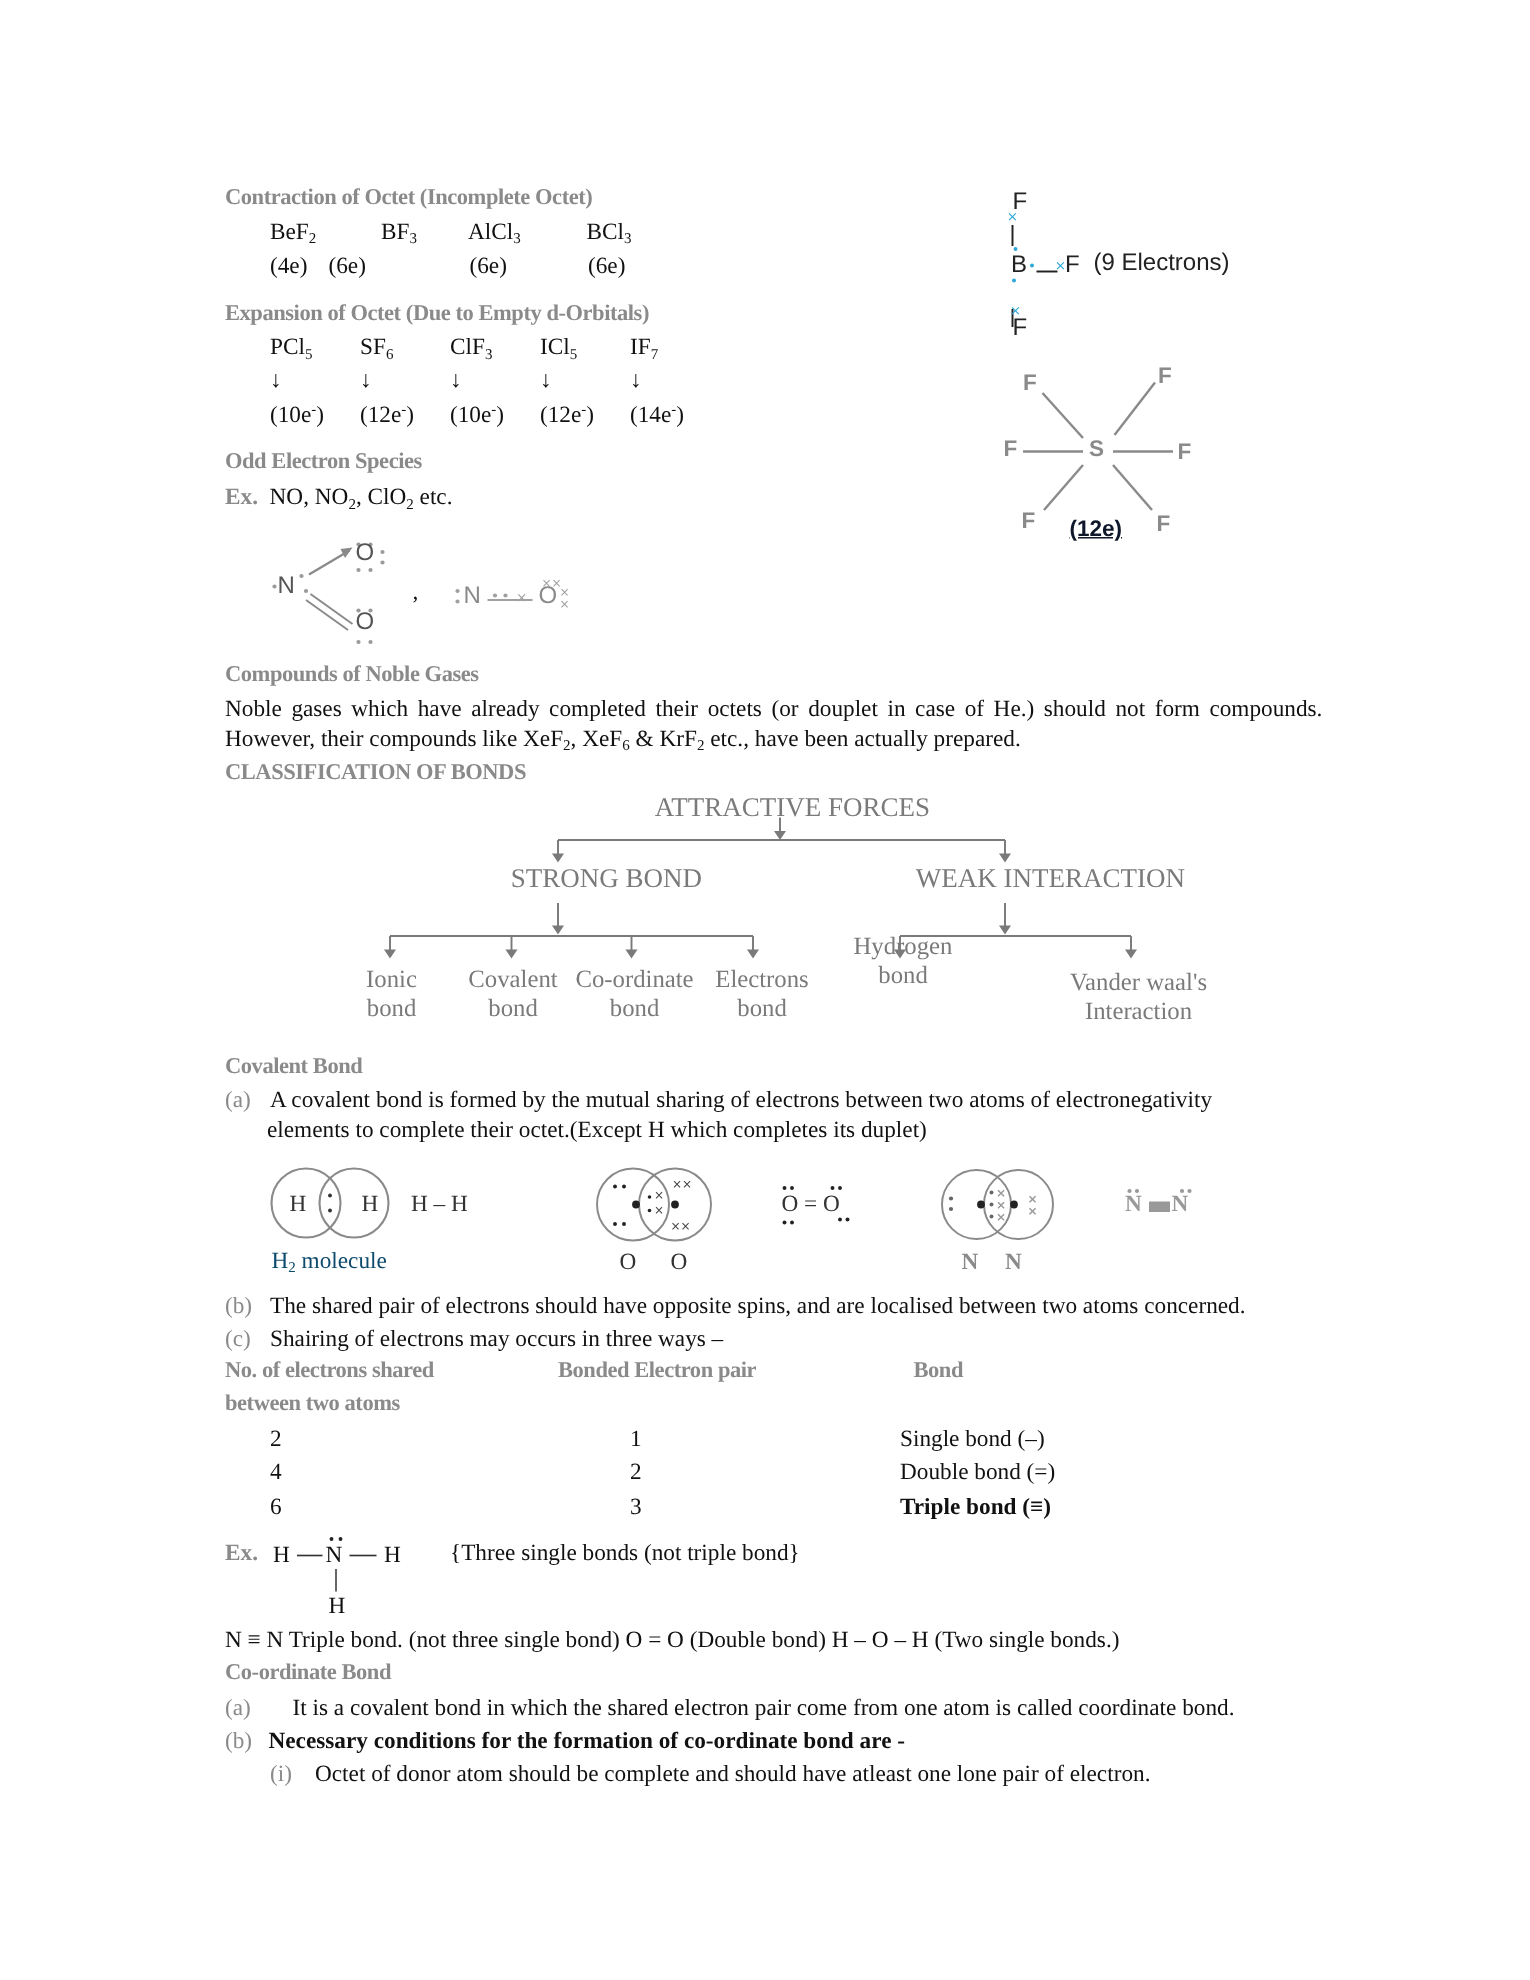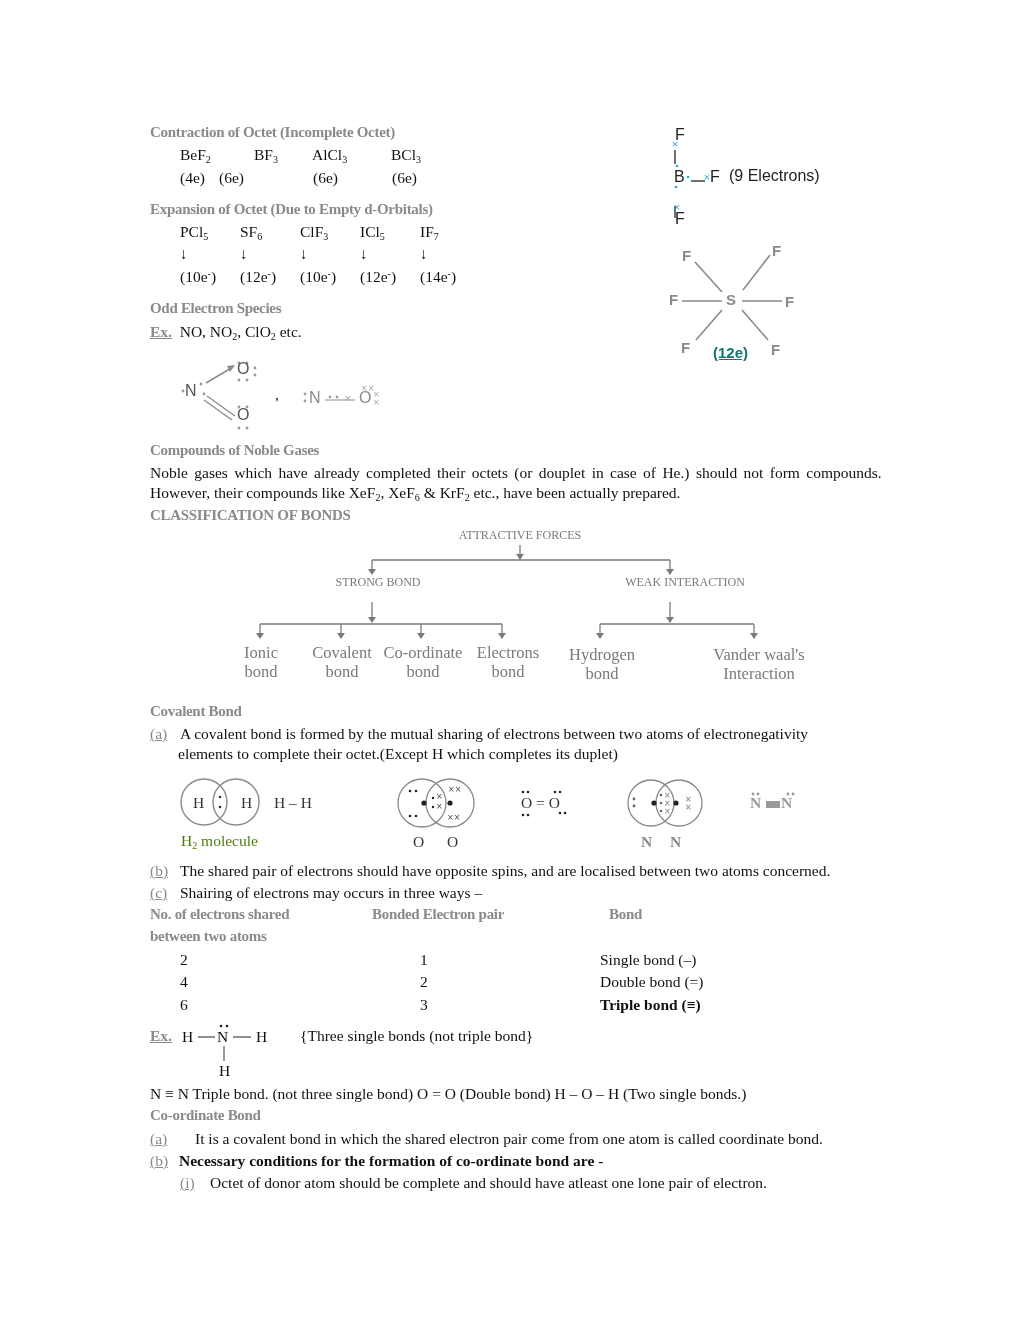--- a/index.html
+++ b/index.html
@@ -4,22 +4,22 @@
 <style>
   html, body { margin:0; padding:0; background:#ffffff; }
   body { width:1020px; height:1320px; position:relative; overflow:hidden;
          font-family:"Liberation Serif", "DejaVu Serif", serif; color:#111; }
   .abs { position:absolute; white-space:nowrap; }
   .head { color:#8a8a8a; font-weight:bold; font-size:15px; letter-spacing:-0.3px; }
   .txt { font-size:15.5px; color:#111; }
   .sans { font-family:"Liberation Sans", "DejaVu Sans", sans-serif; }
   sub { font-size:10px; vertical-align:-3px; line-height:0; }
   sup { font-size:10px; vertical-align:5px; line-height:0; }
-  .lbl { color:#8a8a8a;text-decoration:underline; }
-  .tree { color:#7a7a7a; font-size:12px; text-align:center; }
+  .lbl { color:#8a8a8a; }
+  .tree { color:#7a7a7a; font-size:18px; text-align:right; }
   .tree-sm { color:#7a7a7a; font-size:16.5px; text-align:center; line-height:19px; }
   svg { position:absolute; overflow:visible; }
 </style>
 </head>
 <body>
 
 <div class="abs head" style="left:150px;top:124px;">Contraction of Octet (Incomplete Octet)</div>
 <div>
   <div class="abs txt" style="left:180px;top:146px;"><span>BeF</span><sub>2</sub></div>
   <div class="abs txt" style="left:254px;top:146px;"><span>BF</span><sub>3</sub></div>
@@ -80,21 +80,21 @@
     <line x1="62" y1="70" x2="36" y2="100" stroke="#8a8a8a" stroke-width="1.6"></line>
     <line x1="82" y1="70" x2="108" y2="100" stroke="#8a8a8a" stroke-width="1.6"></line>
   </svg>
   <div class="abs sans" style="left:682px;top:247px;font-size:15px;color:#8a8a8a;font-weight:bold;">F</div>
   <div class="abs sans" style="left:772px;top:242px;font-size:15px;color:#8a8a8a;font-weight:bold;">F</div>
   <div class="abs sans" style="left:669px;top:291px;font-size:15px;color:#8a8a8a;font-weight:bold;">F</div>
   <div class="abs sans" style="left:726px;top:291px;font-size:15px;color:#8a8a8a;font-weight:bold;">S</div>
   <div class="abs sans" style="left:785px;top:293px;font-size:15px;color:#8a8a8a;font-weight:bold;">F</div>
   <div class="abs sans" style="left:681px;top:339px;font-size:15px;color:#8a8a8a;font-weight:bold;">F</div>
   <div class="abs sans" style="left:771px;top:341px;font-size:15px;color:#8a8a8a;font-weight:bold;">F</div>
-  <div class="abs sans" style="left:713px;top:344px;font-size:15px;color:#0f766e;font-weight:bold;text-decoration:underline;">(12e)</div>
+  <div class="abs sans" style="left:713px;top:344px;font-size:15px;color:#0f172a;font-weight:bold;text-decoration:underline;">(12e)</div>
 </div>
 
 <div class="abs head" style="left:150px;top:300px;">Odd Electron Species</div>
 <div class="abs txt" style="left:150px;top:323px;">
   <span class="lbl" style="font-weight:bold;">Ex.</span>&nbsp;
   <span>NO, NO</span><sub>2</sub><span>, ClO</span><sub>2</sub><span> etc.</span>
 </div>
 
 <div>
   <svg style="left:175px;top:355px;" width="90" height="80">
@@ -193,21 +193,21 @@
       <div>bond</div>
     </div>
   <div class="abs tree-sm" style="left:377px;top:643px;width:92px;text-align:center;">
       <div>Co-ordinate</div>
       <div>bond</div>
     </div>
   <div class="abs tree-sm" style="left:468px;top:643px;width:80px;">
       <div>Electrons</div>
       <div>bond</div>
     </div>
-  <div class="abs tree-sm" style="left:560px;top:645px;width:84px;">
+  <div class="abs tree-sm" style="left:560px;top:621px;width:84px;">
       <div>Hydrogen</div>
       <div>bond</div>
     </div>
   <div class="abs tree-sm" style="left:700px;top:645px;width:118px;">
       <div>Vander waal's</div>
       <div>Interaction</div>
     </div>
 </div>
 
 <div class="abs head" style="left:150px;top:703px;">Covalent Bond</div>
@@ -218,21 +218,21 @@
 <div>
   <svg style="left:180px;top:775px;" width="90" height="56">
     <circle cx="24" cy="27" r="23" fill="none" stroke="#8a8a8a" stroke-width="1.4"></circle>
     <circle cx="56" cy="27" r="23" fill="none" stroke="#8a8a8a" stroke-width="1.4"></circle>
     <circle cx="40" cy="22" r="1.3" fill="#333"></circle>
     <circle cx="40" cy="32" r="1.3" fill="#333"></circle>
   </svg>
   <div class="abs txt" style="left:193px;top:794px;color:#333;">H</div>
   <div class="abs txt" style="left:241px;top:794px;color:#333;">H</div>
   <div class="abs txt" style="left:274px;top:794px;color:#333;">H – H</div>
-  <div class="abs txt" style="left:181px;top:832px;color:#4d7c0f;"><span>H</span><sub>2</sub><span> molecule</span></div>
+  <div class="abs txt" style="left:181px;top:832px;color:#0c4a6e;"><span>H</span><sub>2</sub><span> molecule</span></div>
 </div>
 
 <div>
   <svg style="left:395px;top:780px;" width="85" height="50">
     <circle cx="27" cy="23" r="24" fill="none" stroke="#8a8a8a" stroke-width="1.3"></circle>
     <circle cx="55" cy="23" r="24" fill="none" stroke="#8a8a8a" stroke-width="1.3"></circle>
     <g fill="#222">
       <circle cx="15" cy="11" r="1.3"></circle>
         <circle cx="21" cy="11" r="1.3"></circle>
       <circle cx="15" cy="36" r="1.3"></circle>

